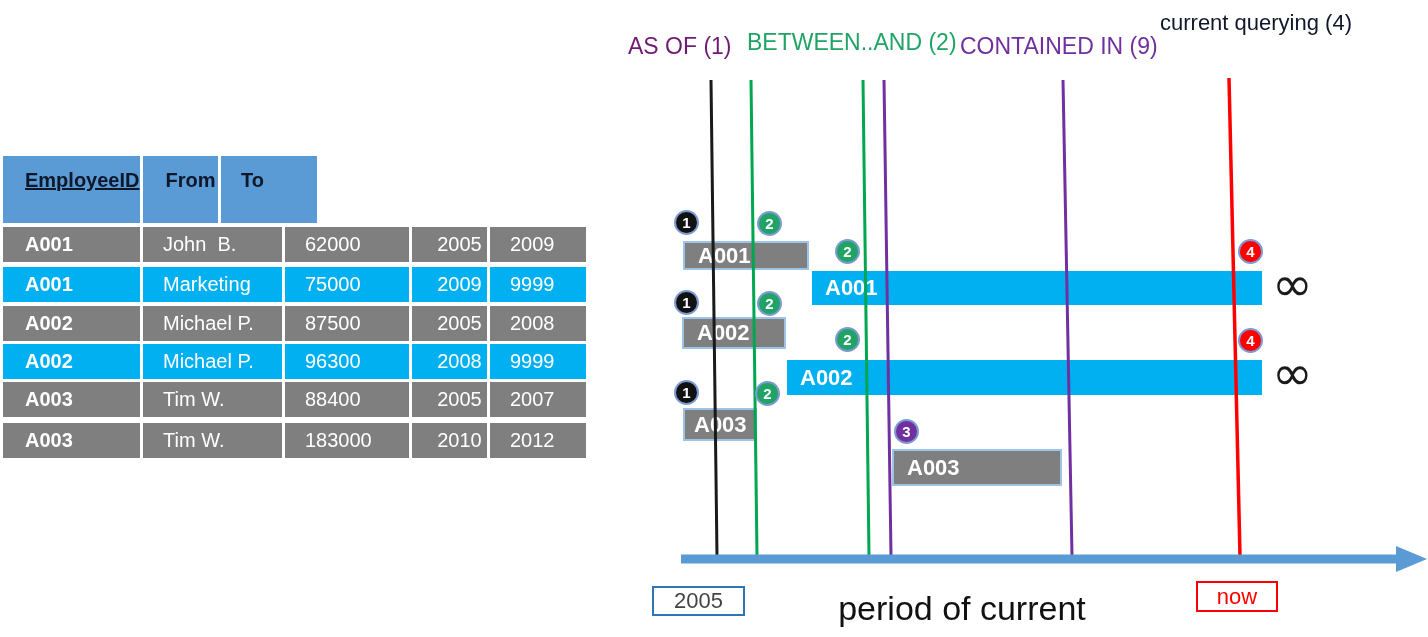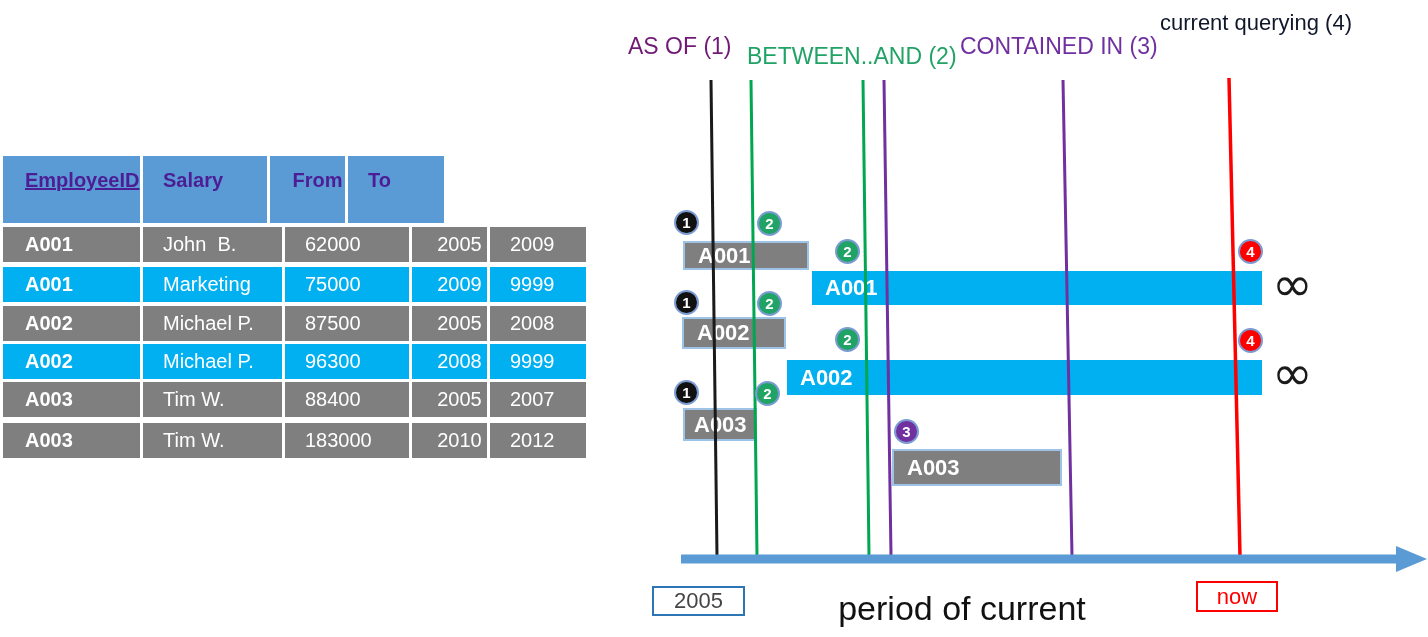--- a/index.html
+++ b/index.html
@@ -11,29 +11,29 @@
   .emp-table{position:absolute;left:3px;top:156px;width:605px;}
   .t-row{position:absolute;left:0;display:flex;gap:3px;}
   .t-cell{box-sizing:border-box;color:#ffffff;font-size:20px;display:flex;align-items:center;
           padding-left:20px;white-space:pre;overflow:hidden;}
   .t-cell.c0{width:137px;padding-left:22px;font-weight:bold;}
   .t-cell.c1{width:139px;}
   .t-cell.c2{width:124px;}
   .t-cell.c3{width:75px;justify-content:center;}
   .t-cell.c4{width:96px;}
   .t-head{top:0;height:67px;}
-  .t-head .t-cell{background:#5B9BD5;color:#4c1d95;font-weight:bold;align-items:flex-start;padding-top:13px;}
+  .t-head .t-cell{background:#5B9BD5;color:#0f172a;font-weight:bold;align-items:flex-start;padding-top:13px;}
   .t-head .t-cell.c0 span{text-decoration:underline;}
   .row-gray .t-cell{background:#7F7F7F;}
   .row-cyan .t-cell{background:#00B0F0;}
   .data-row{height:35px;}
   
   .legend-label{position:absolute;font-size:23px;white-space:nowrap;}
   .lg-asof{left:628px;top:33px;color:#701a75;}
-  .lg-between{left:747px;top:43px;color:#21A366;}
+  .lg-between{left:747px;top:29px;color:#21A366;}
   .lg-contained{left:960px;top:33px;color:#7030A0;}
   .lg-current{left:1160px;top:9px;color:#0f172a;font-size:22px;line-height:27px;}
   
   .bar{position:absolute;box-sizing:border-box;display:flex;align-items:center;
        color:#fff;font-weight:bold;font-size:22px;padding-left:13px;z-index:2;}
   .bar-history{background:#7F7F7F;border:2px solid #9DC3E6;}
   .bar-current{background:#00B0F0;}
   
   .lines-svg{position:absolute;left:0;top:0;z-index:3;pointer-events:none;}
   
@@ -55,21 +55,20 @@
               color:#111111;font-size:34px;white-space:nowrap;}
 </style>
 </head>
 <body>
 
 <div class="canvas">
 
   <div class="emp-table">
     <div class="t-row t-head">
       <div class="t-cell c0"><span>EmployeeID</span></div>
-      <div class="t-cell c2"><span>Salary</span></div>
       <div class="t-cell c3"><span>From</span></div>
       <div class="t-cell c4"><span>To</span></div>
     </div>
 
     <div class="t-row data-row row-gray" style="top:71px;">
       <div class="t-cell c0">A001</div>
       <div class="t-cell c1">John  B.</div>
       <div class="t-cell c2">62000</div>
       <div class="t-cell c3">2005</div>
       <div class="t-cell c4">2009</div>
@@ -106,21 +105,21 @@
       <div class="t-cell c0">A003</div>
       <div class="t-cell c1">Tim W.</div>
       <div class="t-cell c2">183000</div>
       <div class="t-cell c3">2010</div>
       <div class="t-cell c4">2012</div>
     </div>
   </div>
 
   <div class="legend-label lg-asof">AS OF (1)</div>
   <div class="legend-label lg-between">BETWEEN..AND (2)</div>
-  <div class="legend-label lg-contained">CONTAINED IN (3)</div>
+  <div class="legend-label lg-contained">CONTAINED IN (9)</div>
   <div class="legend-label lg-current">
     <div>current querying (4)</div>
   </div>
 
   <div class="bar bar-history" style="left:683px;top:241px;width:126px;height:29px;">
       <span>A001</span>
     </div>
   <div class="bar bar-current" style="left:812px;top:271px;width:450px;height:34px;">
       <span>A001</span>
     </div>

